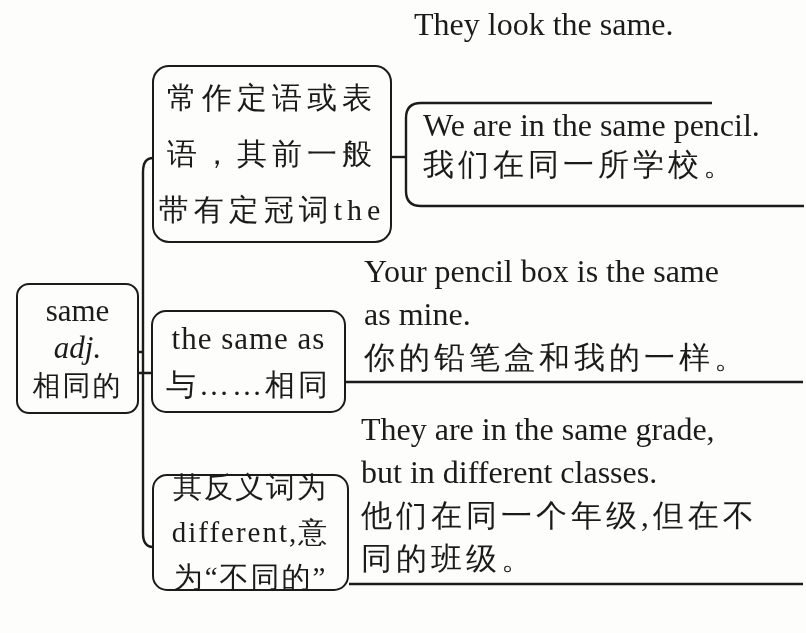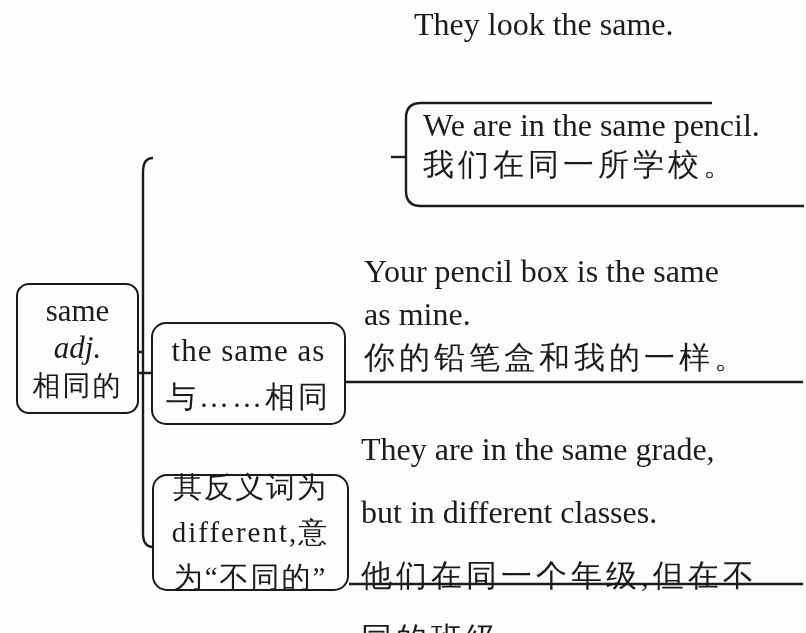--- a/index.html
+++ b/index.html
@@ -44,58 +44,63 @@
 
   
   .root-box { left: 16px; top: 283px; width: 123px; height: 131px; border-radius: 13px; }
   .root-box .w  { font-size: 31px; line-height: 38px; }
   .root-box .p  { font-size: 31px; line-height: 36px; }
   .root-box .m  { font-size: 28px; line-height: 40px; letter-spacing: 2px; }
 
   
   .b1 { left: 152px; top: 65px; width: 240px; height: 178px; border-radius: 17px; }
   .b1 .line { font-size: 30px; line-height: 56px; letter-spacing: 5px; }
-  .b2 { left: 151px; top: 322px; width: 195px; height: 103px; }
+  .b2 { left: 151px; top: 310px; width: 195px; height: 103px; }
   .b2 .e { font-size: 31px; line-height: 46px; letter-spacing: 1px; }
   .b2 .c { font-size: 30px; line-height: 45px; letter-spacing: 3px; }
   .b3 { left: 152px; top: 474px; width: 197px; height: 117px; }
   .b3 .line { font-size: 29px; line-height: 45px; letter-spacing: 2px; }
 
   
   .ex { position: absolute; z-index: 1; }
   .ex .line.en { font-size: 32px; letter-spacing: 0; }
   .ex .line.zh { font-size: 31px; letter-spacing: 4px; }
   .g1a { left: 414px; top: 4px; }
   .g1a .line { line-height: 40px; text-align: right; }
   .g1b { left: 423px; top: 105px; }
   .g1b .line { line-height: 40px; }
   .g2 { left: 364px; top: 250px; }
   .g2 .line { line-height: 43px; }
   .g3 { left: 361px; top: 408px; }
-  .g3 .line { line-height: 43px; margin-top: 20px; }
+  .g3 .line { line-height: 43px; }
 </style>
 </head>
 <body>
 
 <div class="canvas">
 
   <svg class="links" viewBox="0 0 806 633" aria-hidden="true">
     <path d="M 153 158 Q 143 158 143 172 L 143 533 Q 143 547 153 547 M 136 352 L 143 352 M 136 373 L 152 373"></path>
     <path d="M 391 157 L 407 157"></path>
     <path d="M 712 103 L 421 103 Q 406 103 406 118 L 406 191 Q 406 206 421 206 L 804 206"></path>
     <path d="M 346 382 L 803 382"></path>
     <path d="M 349 584 L 803 584"></path>
   </svg>
 
   <div class="box root-box">
     <span class="line en w">same</span>
     <span class="line en italic p">adj.</span>
     <span class="line zh m">相同的</span>
   </div>
 
+  <div class="box b1">
+    <span class="line zh">常作定语或表</span>
+    <span class="line zh">语，其前一般</span>
+    <span class="line zh">带有定冠词the</span>
+  </div>
 
   <div class="box b2">
     <span class="line en e">the same as</span>
     <span class="line zh c">与……相同</span>
   </div>
 
   <div class="box b3">
     <span class="line zh">其反义词为</span>
     <span class="line zh">different,意</span>
     <span class="line zh">为“不同的”</span>

